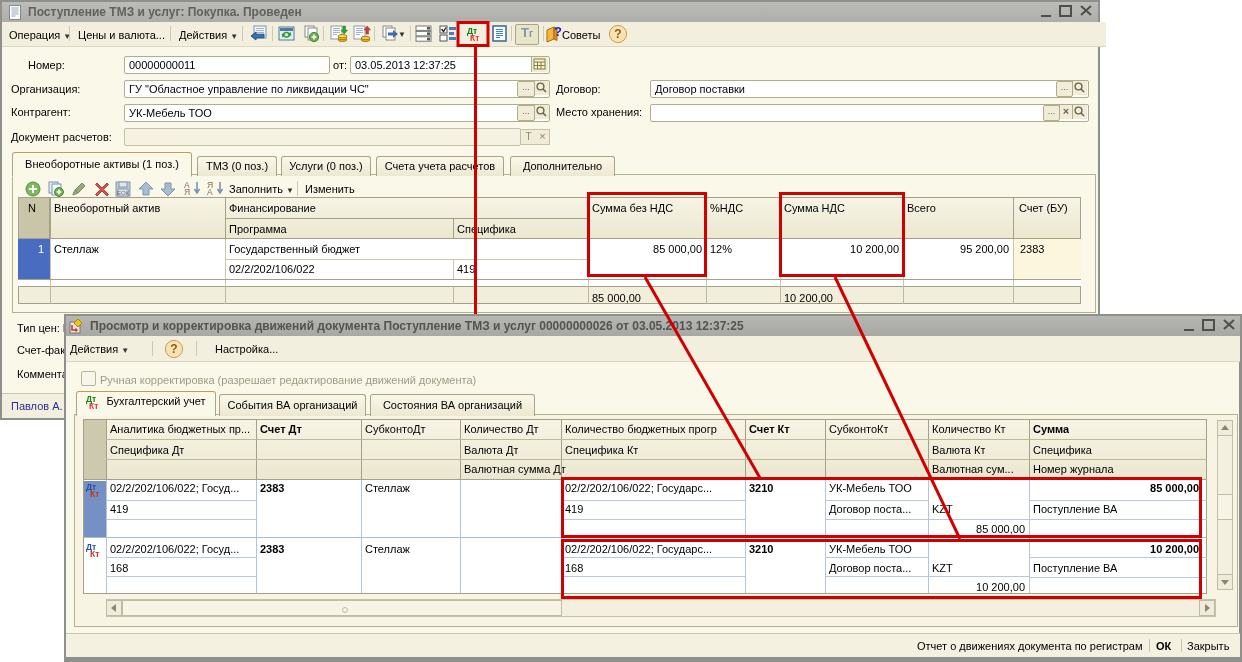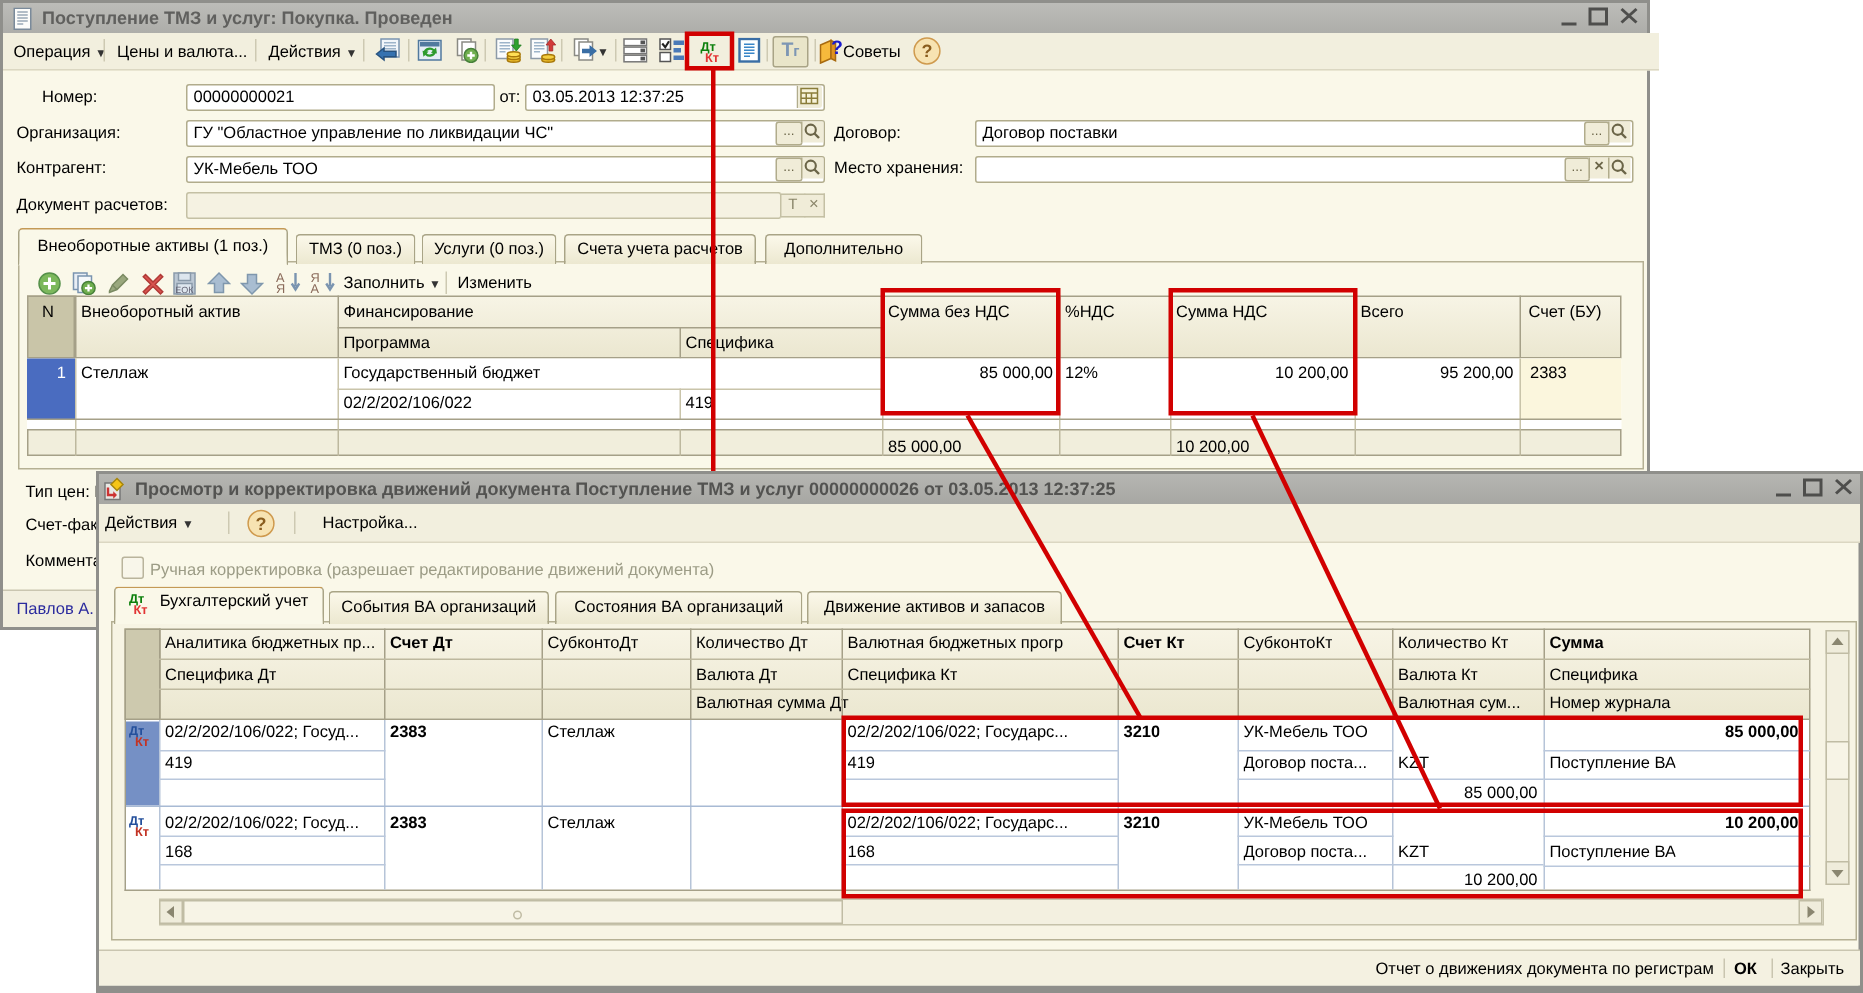--- a/index.html
+++ b/index.html
@@ -145,21 +145,21 @@
       </svg>
   <div class="lbl" style="left:560px;top:7px;">Советы</div>
   <svg class="a" style="left:606px;top:2px;" width="20" height="20">
         <circle cx="10" cy="10" r="8.6" fill="#f7e3b2" stroke="#cf9a4e"></circle>
         <text x="10" y="14" text-anchor="middle" font-size="12" font-weight="bold" fill="#8a5d1e">?</text>
       </svg>
  </div>
 
  <div class="lbl" style="left:9px;top:57px;margin-left:17px;">Номер:</div>
  <div class="fld" style="left:122px;top:54px;width:204px;height:16px;"></div>
- <div class="lbl" style="left:127px;top:57px;">00000000021</div>
+ <div class="lbl" style="left:127px;top:57px;">00000000011</div>
  <div class="lbl" style="left:331px;top:57px;">от:</div>
  <div class="fld" style="left:348px;top:54px;width:198px;height:16px;"></div>
  <div class="lbl" style="left:353px;top:57px;">03.05.2013 12:37:25</div>
  <div class="a" style="left:529px;top:55px;width:16px;height:15px;background:#efecd8;border-left:1px solid #b1ac8c;border-radius:0 2px 2px 0;"><svg width="14" height="13" style="margin:1px;">
         <rect x="1" y="1" width="11" height="10" fill="#f7f3da" stroke="#8a7d3a"></rect>
         <g stroke="#8a7d3a">
           <line x1="1" y1="4" x2="12" y2="4"></line>
           <line x1="4.5" y1="4" x2="4.5" y2="11"></line>
           <line x1="8" y1="4" x2="8" y2="11"></line>
           <line x1="1" y1="7.5" x2="12" y2="7.5"></line>
@@ -350,30 +350,29 @@
   <div class="sep1" style="left:130px;top:5px;"></div>
   <div class="lbl" style="left:149px;top:7px;">Настройка...</div>
  </div>
 
  <div class="a" style="left:15px;top:55px;width:13px;height:13px;background:#f8f6ea;border:1px solid #b9b49c;border-radius:2px;"></div>
  <div class="lbl" style="left:34px;top:58px;color:#9c9c86;">Ручная корректировка (разрешает редактирование движений документа)</div>
 
  <div class="a" style="left:8px;top:98px;width:1162px;height:211px;border:1px solid #b5b094;background:#f7f4e4;"></div>
  <div class="tab" style="left:153px;top:78px;width:145px;height:21px;line-height:21px;">События ВА организаций</div>
  <div class="tab" style="left:304px;top:78px;width:163px;height:21px;line-height:21px;">Состояния ВА организаций</div>
- <div class="tab" style="left:472px;top:78px;width:168px;height:21px;line-height:21px;">Движение активов и запасов</div>
  <div class="tab" style="left:10px;top:75px;width:138px;height:24px;line-height:19px;background:#faf8e9;border-color:#c49a56 #a9a486 #faf8e9 #a9a486;"><span class="dtkt" style="position:absolute;left:9px;top:4px;text-align:left;"><span style="color:#0d800d;">Дт</span><br><span style="color:#e23535;margin-left:3px;">Кт</span></span><span style="margin-left:20px;">Бухгалтерский учет</span></div>
 
  <div class="a" style="left:17px;top:103px;width:1124px;height:61px;background:linear-gradient(#f7f4e5,#ebe7d0);border:1px solid #a5a088;box-sizing:border-box;"></div>
  <div class="a" style="left:17px;top:103px;width:24px;height:61px;background:#cdc9ae;border:1px solid #a5a088;box-sizing:border-box;"></div>
  <div class="tx" style="left:44px;top:107px;width:144px;">Аналитика бюджетных пр...</div>
  <div class="tx" style="left:194px;top:107px;font-weight:bold;">Счет Дт</div>
  <div class="tx" style="left:299px;top:107px;">СубконтоДт</div>
  <div class="tx" style="left:398px;top:107px;">Количество Дт</div>
- <div class="tx" style="left:499px;top:107px;width:178px;">Валютная бюджетных прогр</div>
+ <div class="tx" style="left:499px;top:107px;width:178px;">Количество бюджетных прогр</div>
  <div class="tx" style="left:683px;top:107px;font-weight:bold;">Счет Кт</div>
  <div class="tx" style="left:763px;top:107px;">СубконтоКт</div>
  <div class="tx" style="left:866px;top:107px;">Количество Кт</div>
  <div class="tx" style="left:967px;top:107px;font-weight:bold;">Сумма</div>
  <div class="tx" style="left:44px;top:128px;">Специфика Дт</div>
  <div class="tx" style="left:398px;top:128px;">Валюта Дт</div>
  <div class="tx" style="left:499px;top:128px;">Специфика Кт</div>
  <div class="tx" style="left:866px;top:128px;">Валюта Кт</div>
  <div class="tx" style="left:967px;top:128px;">Специфика</div>
  <div class="tx" style="left:398px;top:147px;">Валютная сумма Дт</div>

